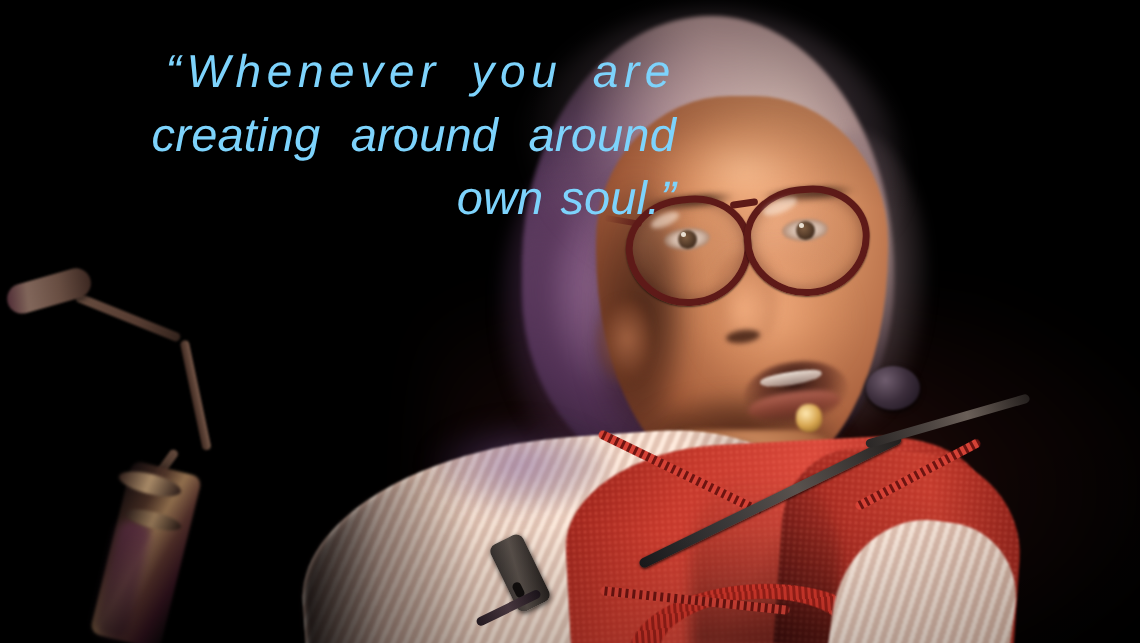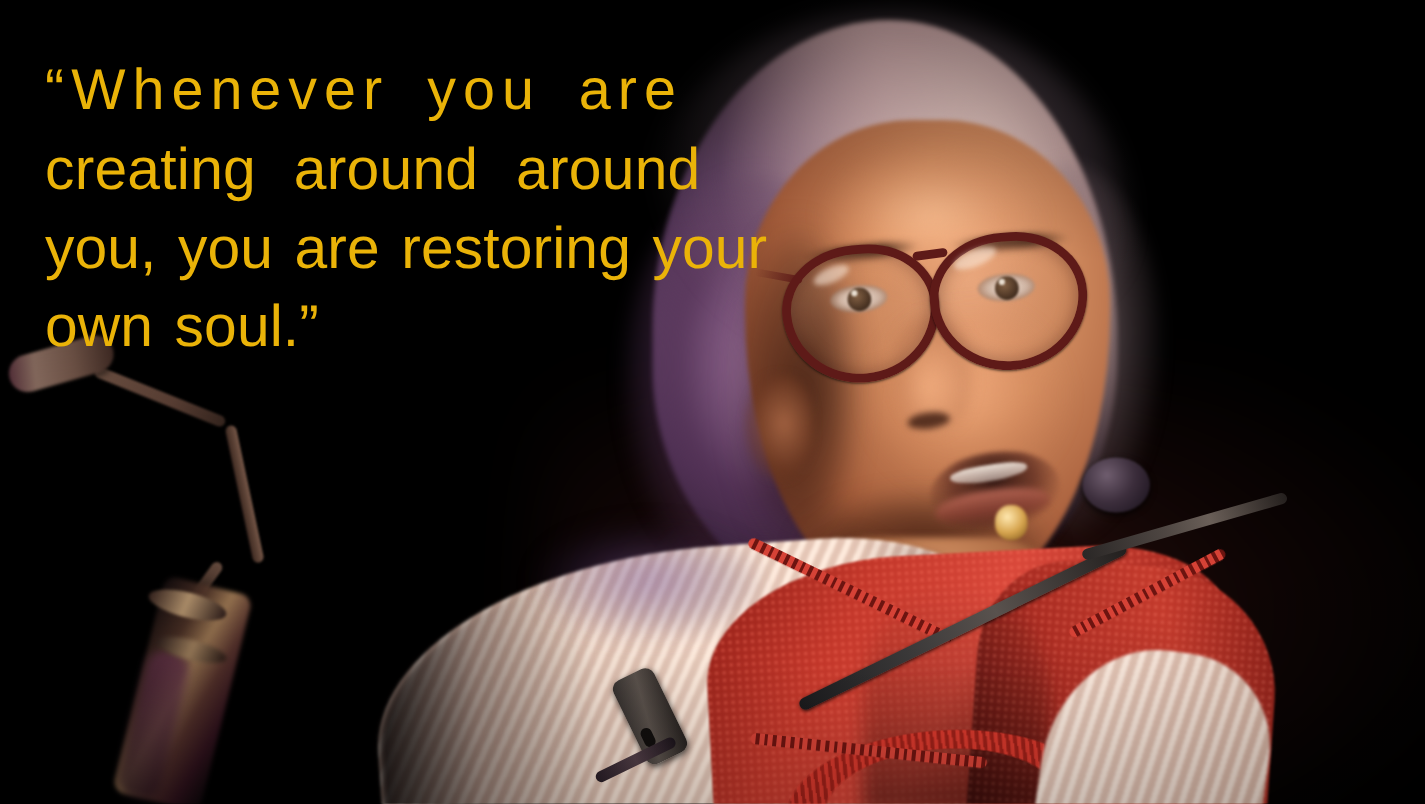--- a/index.html
+++ b/index.html
@@ -378,26 +378,28 @@
 
   
   .vignette{
     position:absolute;inset:0;pointer-events:none;
     background:radial-gradient(ellipse at 62% 56%, rgba(0,0,0,0) 34%, rgba(0,0,0,.32) 72%, rgba(0,0,0,.72) 100%);
   }
 
   
   .quote{
     position:absolute;left:36px;top:40px;width:640px;
-    color:#eab308;
+    color:#7dd3fc;
+    font-style:italic;
     font-weight:400;
     font-size:47px;
     line-height:63px;
     white-space:nowrap;
     text-rendering:geometricPrecision;
+    text-align:right;
   }
   .qline{display:block;height:63px;}
   .qline.l1{letter-spacing:5.6px;word-spacing:12px;font-size:46px;}
   .qline.l2{letter-spacing:.2px;word-spacing:17px;font-size:47px;}
   .qline.l3{letter-spacing:.1px;word-spacing:4px;font-size:47px;}
   .qline.l4{letter-spacing:.1px;word-spacing:4px;font-size:47px;}
 </style>
 </head>
 <body>
 
@@ -475,17 +477,16 @@
     <div class="mic-l-purple"></div>
     <div class="mic-l-ring"></div>
     <div class="mic-l-ring2"></div>
 
     <div class="vignette"></div>
   </div>
 
   <div class="quote">
     <span class="qline l1">“Whenever you are</span>
     <span class="qline l2">creating around around</span>
-    <span class="qline l3">you, you are restoring your</span>
     <span class="qline l4">own soul.”</span>
   </div>
 
 </div>
 
 </body></html>

